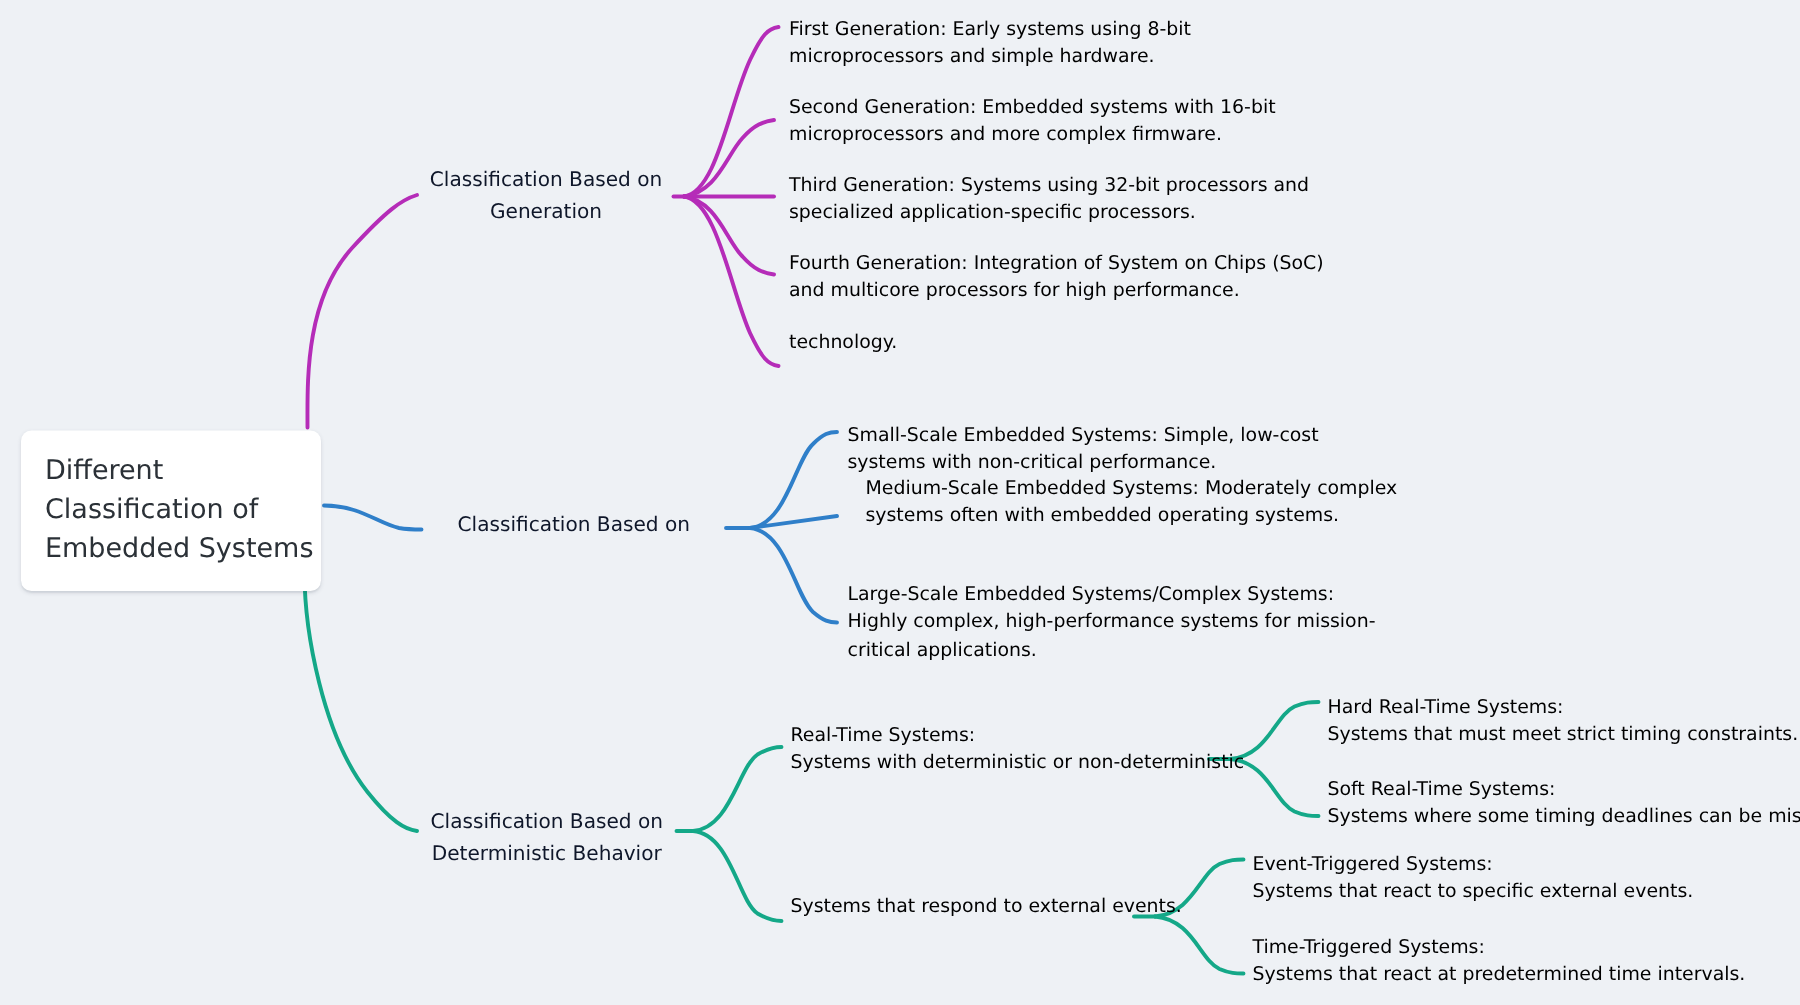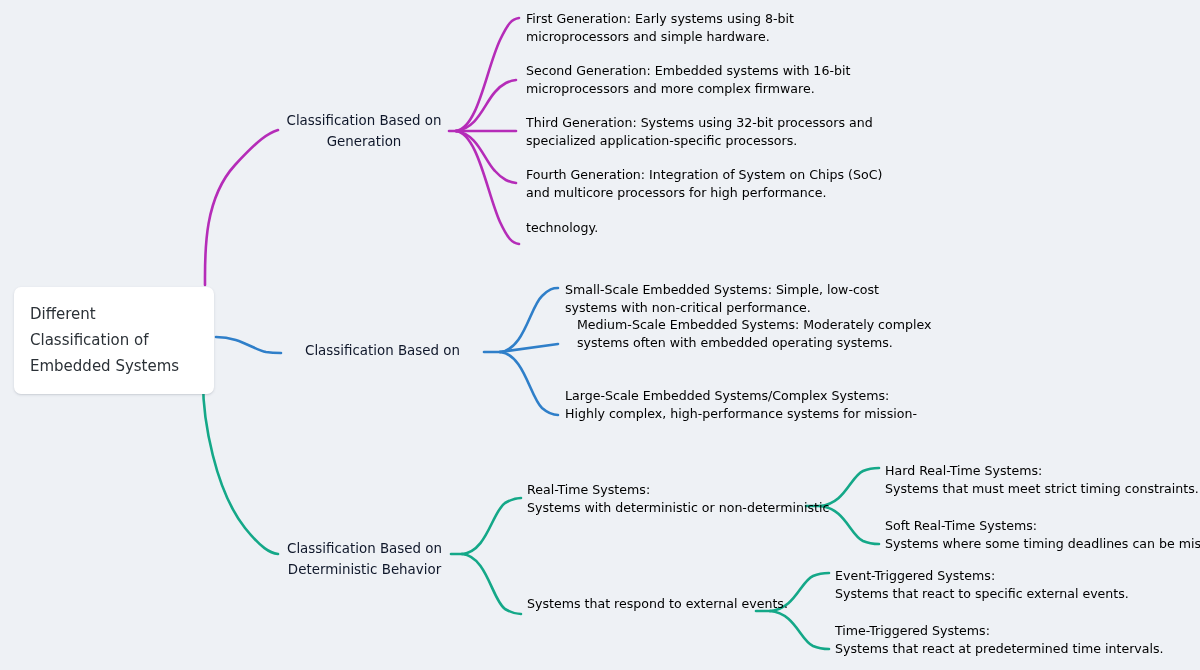--- a/index.html
+++ b/index.html
@@ -25,21 +25,21 @@
     left: 14px;
     top: 287px;
     width: 200px;
     box-sizing: border-box;
     background: #ffffff;
     border-radius: 7px;
     padding: 14px 16px 15px 16px;
     box-shadow: 0 1px 3px rgba(40,50,70,0.13), 0 1px 1px rgba(40,50,70,0.06);
   }
   .root-line {
-    font-size: 15px;
+    font-size: 18px;
     line-height: 26px;
     color: #2b3137;
     white-space: nowrap;
   }
   .node {
     position: absolute;
     font-size: 12.6px;
     line-height: 18.4px;
     color: #000000;
   }
@@ -126,20 +126,21 @@
   <div class="nowrap">Small-Scale Embedded Systems: Simple, low-cost</div>
   <div class="nowrap">systems with non-critical performance.</div>
 </div>
 <div class="node" style="left:565px; top:316px; width:340px;margin-left:12px;">
   <div class="nowrap">Medium-Scale Embedded Systems: Moderately complex</div>
   <div class="nowrap">systems often with embedded operating systems.</div>
 </div>
 <div class="node" style="left:565px; top:387px; width:340px;">
   <div class="nowrap">Large-Scale Embedded Systems/Complex Systems:</div>
   <div class="nowrap">Highly complex, high-performance systems for mission-</div>
+  <div class="nowrap">critical applications.</div>
 </div>
 
 <div class="branch-label" style="left:278px; top:538px; width:173px;">
   <div class="nowrap">Classification Based on</div>
   <div class="nowrap">Deterministic Behavior</div>
 </div>
 
 <div class="node" style="left:527px; top:481px; width:300px;">
   <div class="nowrap">Real-Time Systems:</div>
   <div class="nowrap">Systems with deterministic or non-deterministic</div>

